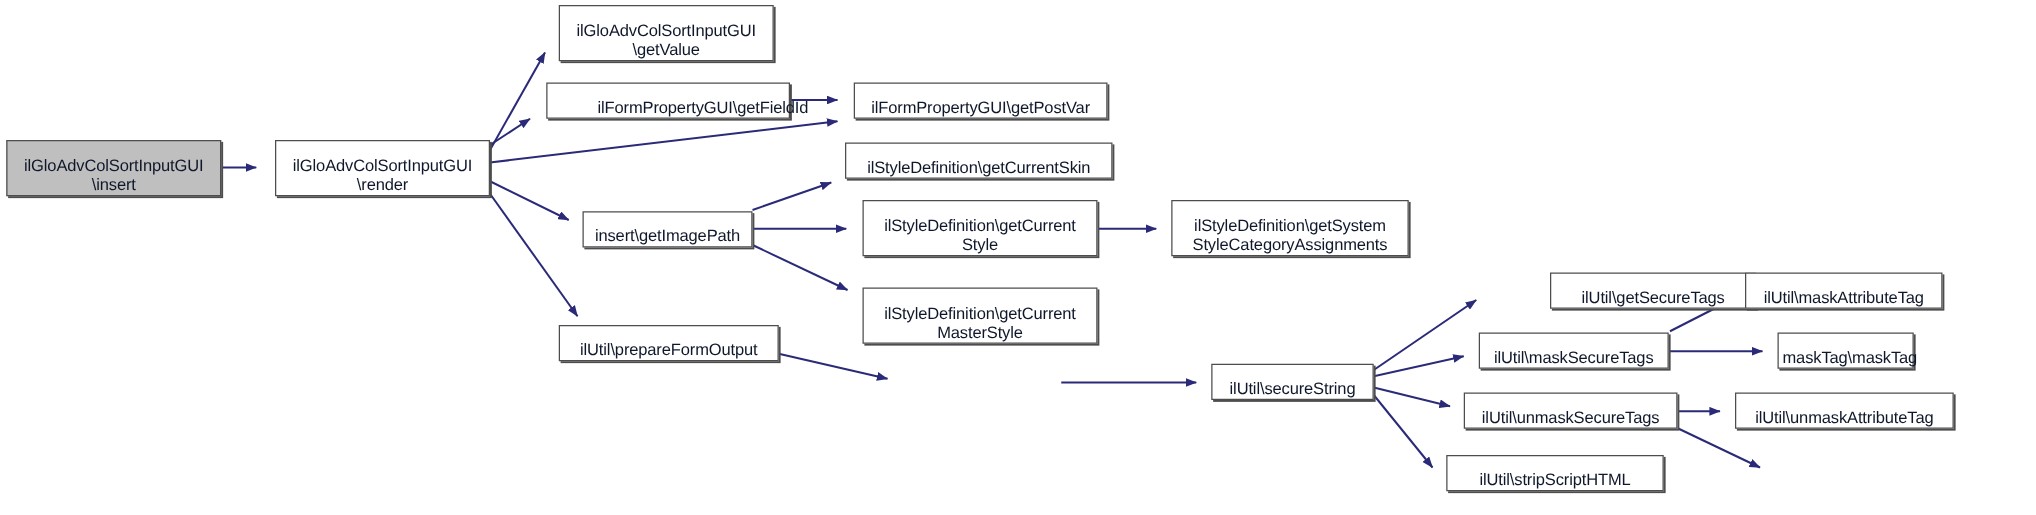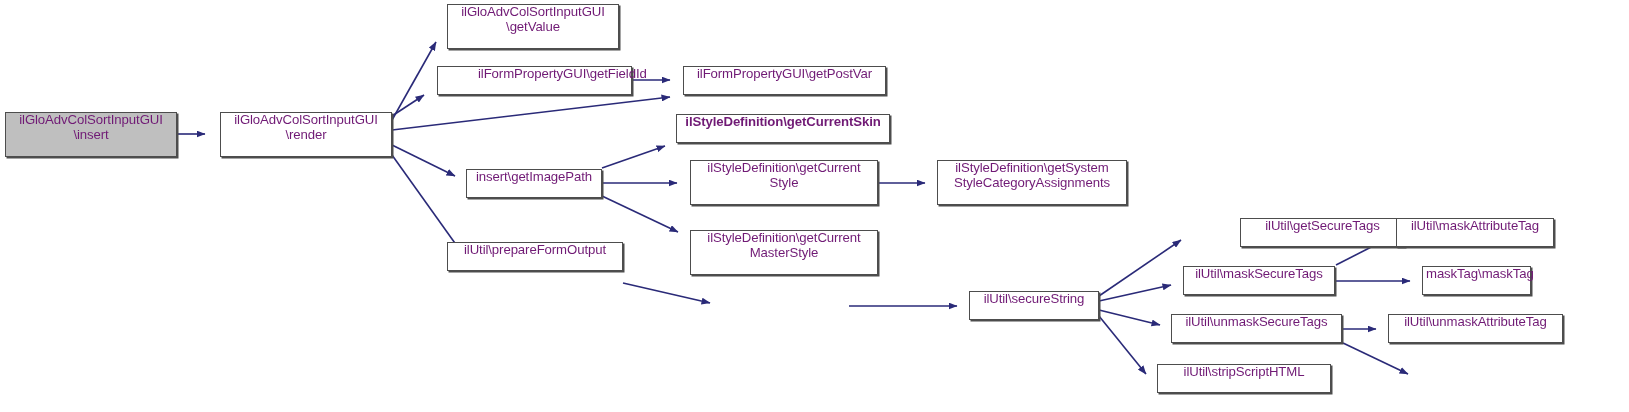--- a/index.html
+++ b/index.html
@@ -32,26 +32,26 @@
     top: 0;
     width: 1629px;
     height: 412px;
   }
   .node {
     position: absolute;
     box-sizing: border-box;
     border: 1px solid #4d4d4d;
     background: #ffffff;
     display: flex;
-    align-items: flex-start;
+    align-items: flex-end;
     justify-content: center;
     text-align: center;
     font-size: 13.2px;
     line-height: 1.12;
-    color: #701a75;
+    color: #0f172a;
     letter-spacing: -0.1px;
     white-space: pre-line;
     padding: 0 3px;
     box-shadow: 1.5px 1.5px 0 0 #4d4d4d;
     cursor: default;
   }
   .node.root {
     background: #bfbfbf;
   }
   .node .label {
@@ -95,29 +95,29 @@
   </svg>
   <div id="node-layer">
       <div class="node root" style="left: 5px; top: 112px; width: 172px; height: 45px;"><span class="label">ilGloAdvColSortInputGUI
 \insert</span></div>
       <div class="node" style="left: 220px; top: 112px; width: 172px; height: 45px;"><span class="label">ilGloAdvColSortInputGUI
 \render</span></div>
       <div class="node" style="left: 447px; top: 4px; width: 172px; height: 45px;"><span class="label">ilGloAdvColSortInputGUI
 \getValue</span></div>
       <div class="node" style="left: 437px; top: 66px; width: 195px; height: 29px; padding-left: 40px;"><span class="label">ilFormPropertyGUI\getFieldId</span></div>
       <div class="node" style="left: 683px; top: 66px; width: 203px; height: 29px;"><span class="label">ilFormPropertyGUI\getPostVar</span></div>
-      <div class="node" style="left: 676px; top: 114px; width: 214px; height: 29px; font-weight: bold;"><span class="label">ilStyleDefinition\getCurrentSkin</span></div>
+      <div class="node" style="left: 676px; top: 114px; width: 214px; height: 29px;"><span class="label">ilStyleDefinition\getCurrentSkin</span></div>
       <div class="node" style="left: 466px; top: 169px; width: 136px; height: 29px;"><span class="label">insert\getImagePath</span></div>
       <div class="node" style="left: 690px; top: 160px; width: 188px; height: 45px;"><span class="label">ilStyleDefinition\getCurrent
 Style</span></div>
       <div class="node" style="left: 937px; top: 160px; width: 190px; height: 45px;"><span class="label">ilStyleDefinition\getSystem
 StyleCategoryAssignments</span></div>
       <div class="node" style="left: 690px; top: 230px; width: 188px; height: 45px;"><span class="label">ilStyleDefinition\getCurrent
 MasterStyle</span></div>
-      <div class="node" style="left: 447px; top: 242px; width: 176px; height: 29px;"><span class="label">ilUtil\prepareFormOutput</span></div>
+      <div class="node" style="left: 447px; top: 260px; width: 176px; height: 29px;"><span class="label">ilUtil\prepareFormOutput</span></div>
       <div class="node" style="left: 969px; top: 291px; width: 130px; height: 29px;"><span class="label">ilUtil\secureString</span></div>
       <div class="node" style="left: 1192px; top: 218px; width: 165px; height: 29px; margin-left: 48px;"><span class="label">ilUtil\getSecureTags</span></div>
       <div class="node" style="left: 1183px; top: 266px; width: 152px; height: 29px;"><span class="label">ilUtil\maskSecureTags</span></div>
       <div class="node" style="left: 1171px; top: 314px; width: 171px; height: 29px;"><span class="label">ilUtil\unmaskSecureTags</span></div>
       <div class="node" style="left: 1157px; top: 364px; width: 174px; height: 29px;"><span class="label">ilUtil\stripScriptHTML</span></div>
       <div class="node" style="left: 1396px; top: 218px; width: 158px; height: 29px;"><span class="label">ilUtil\maskAttributeTag</span></div>
       <div class="node" style="left: 1422px; top: 266px; width: 109px; height: 29px;"><span class="label">maskTag\maskTag</span></div>
       <div class="node" style="left: 1388px; top: 314px; width: 175px; height: 29px;"><span class="label">ilUtil\unmaskAttributeTag</span></div>
     </div>
 </div>

